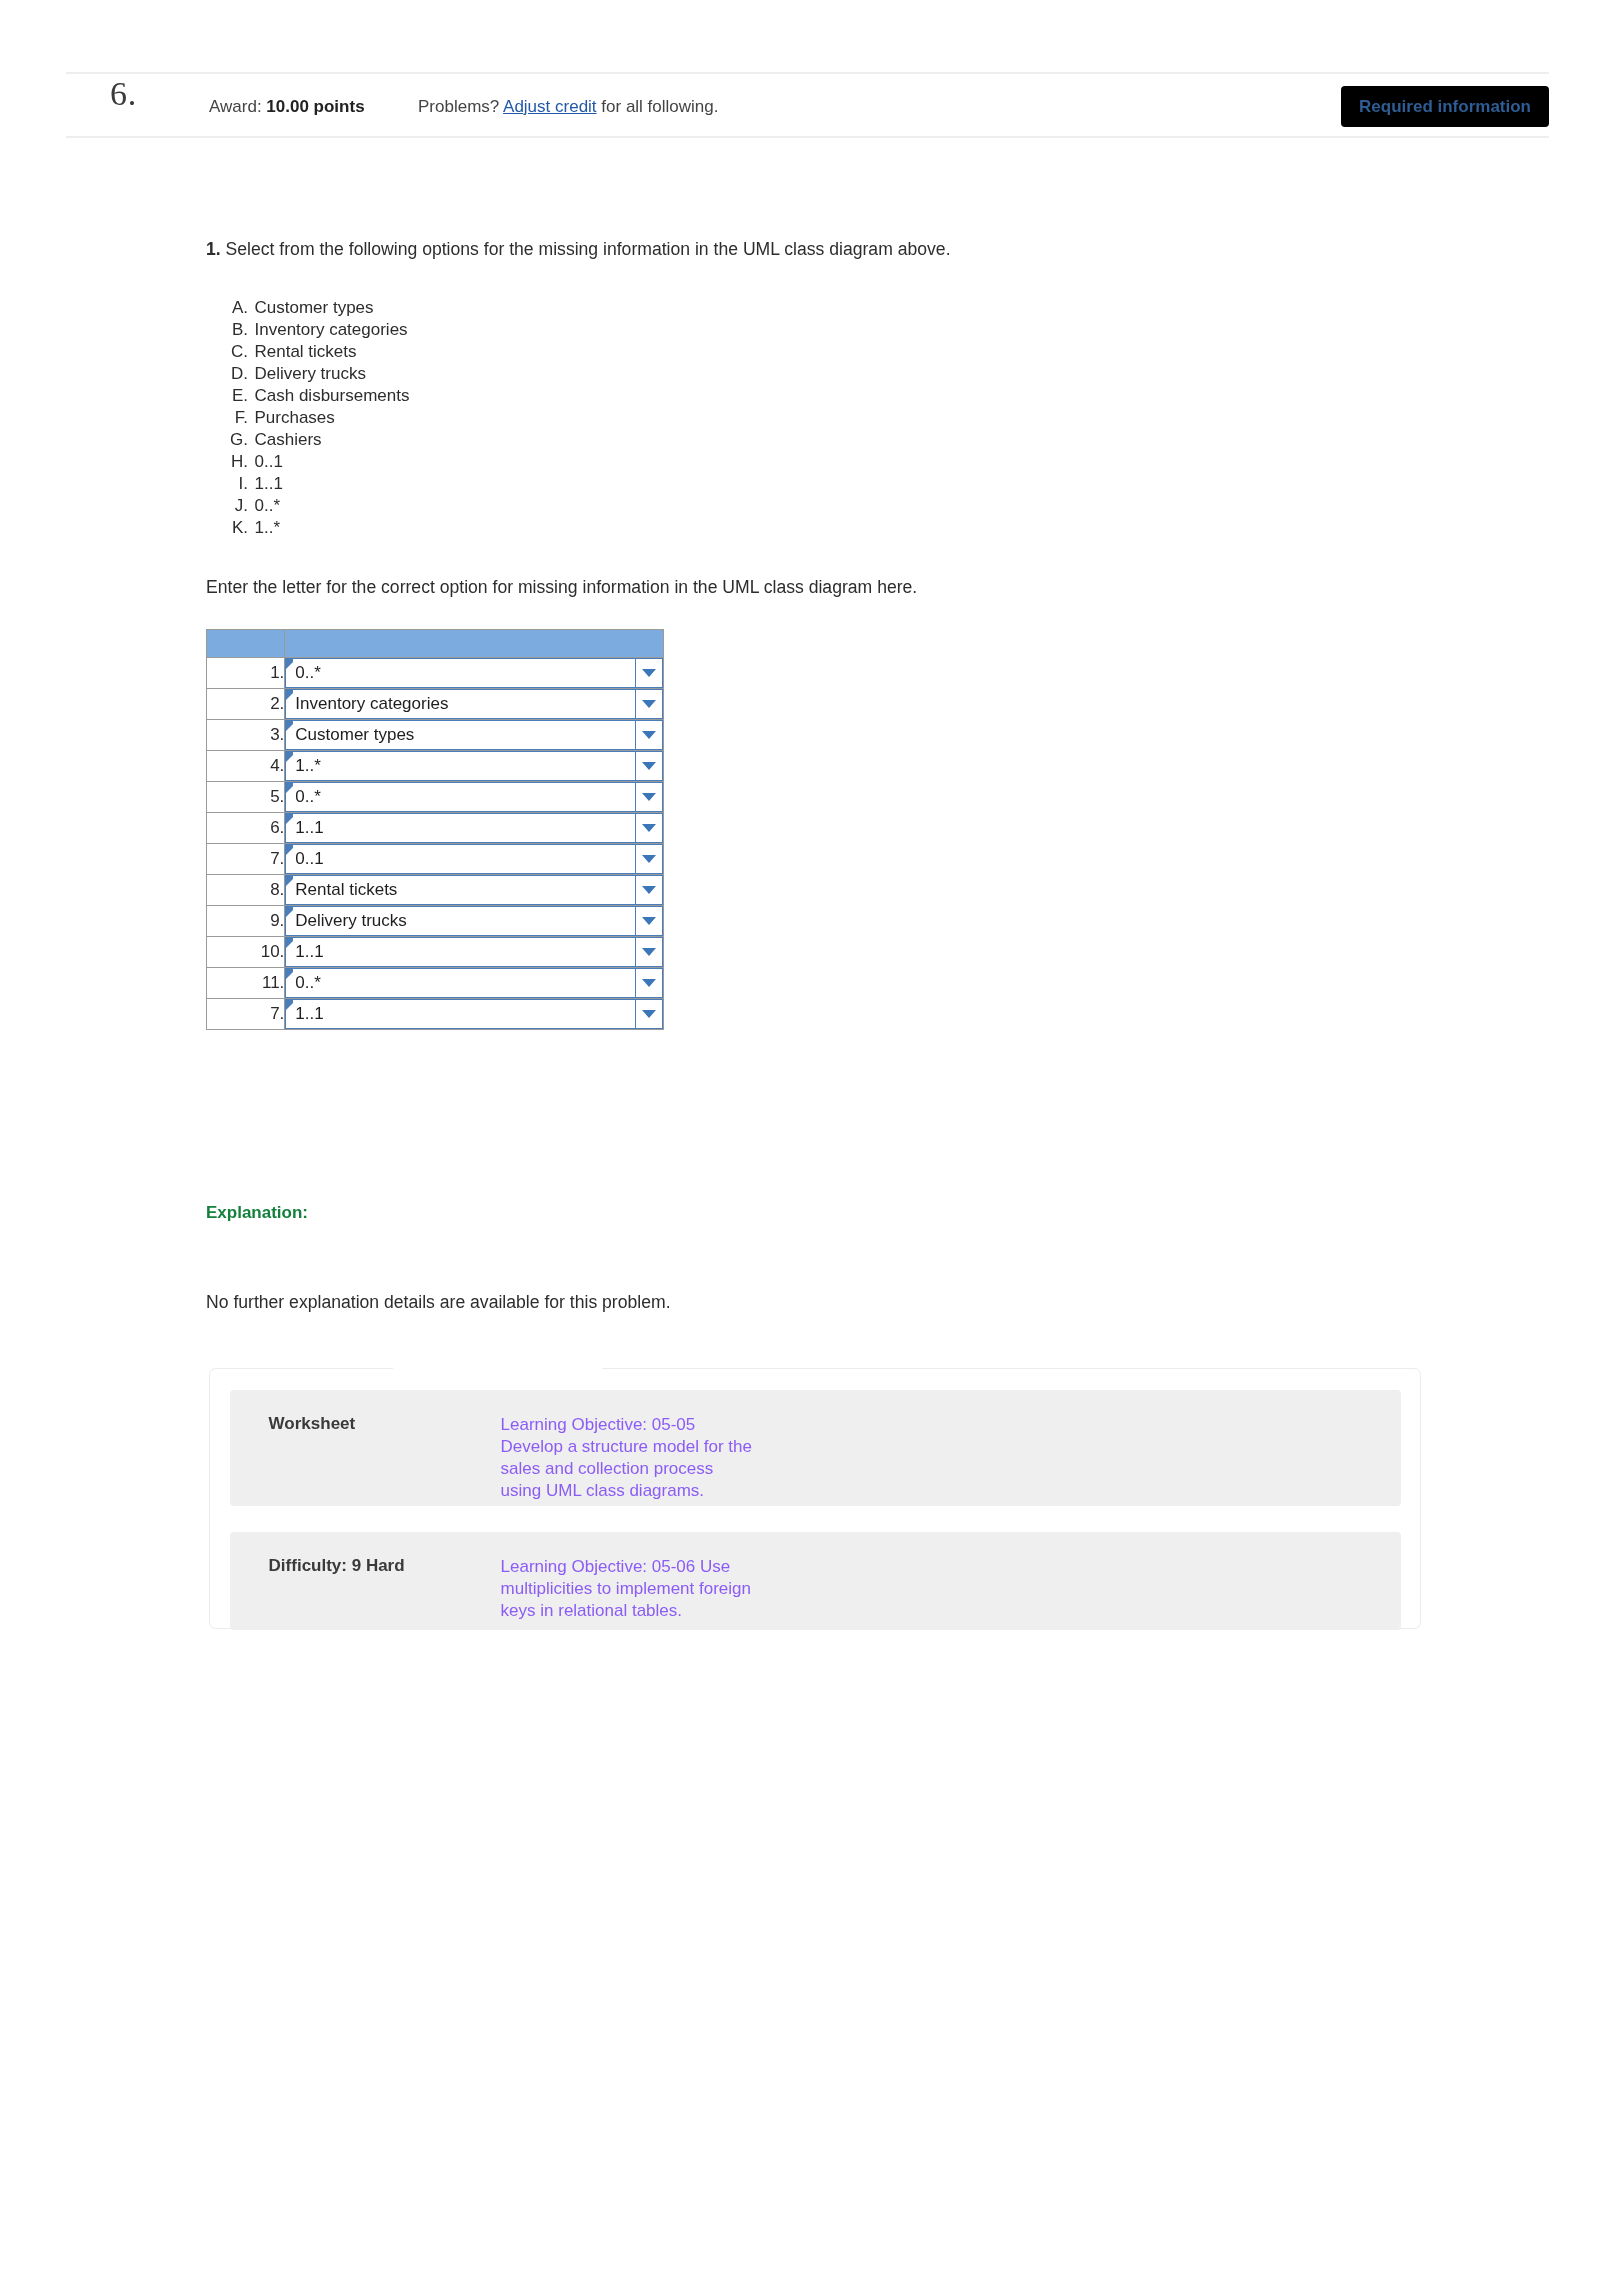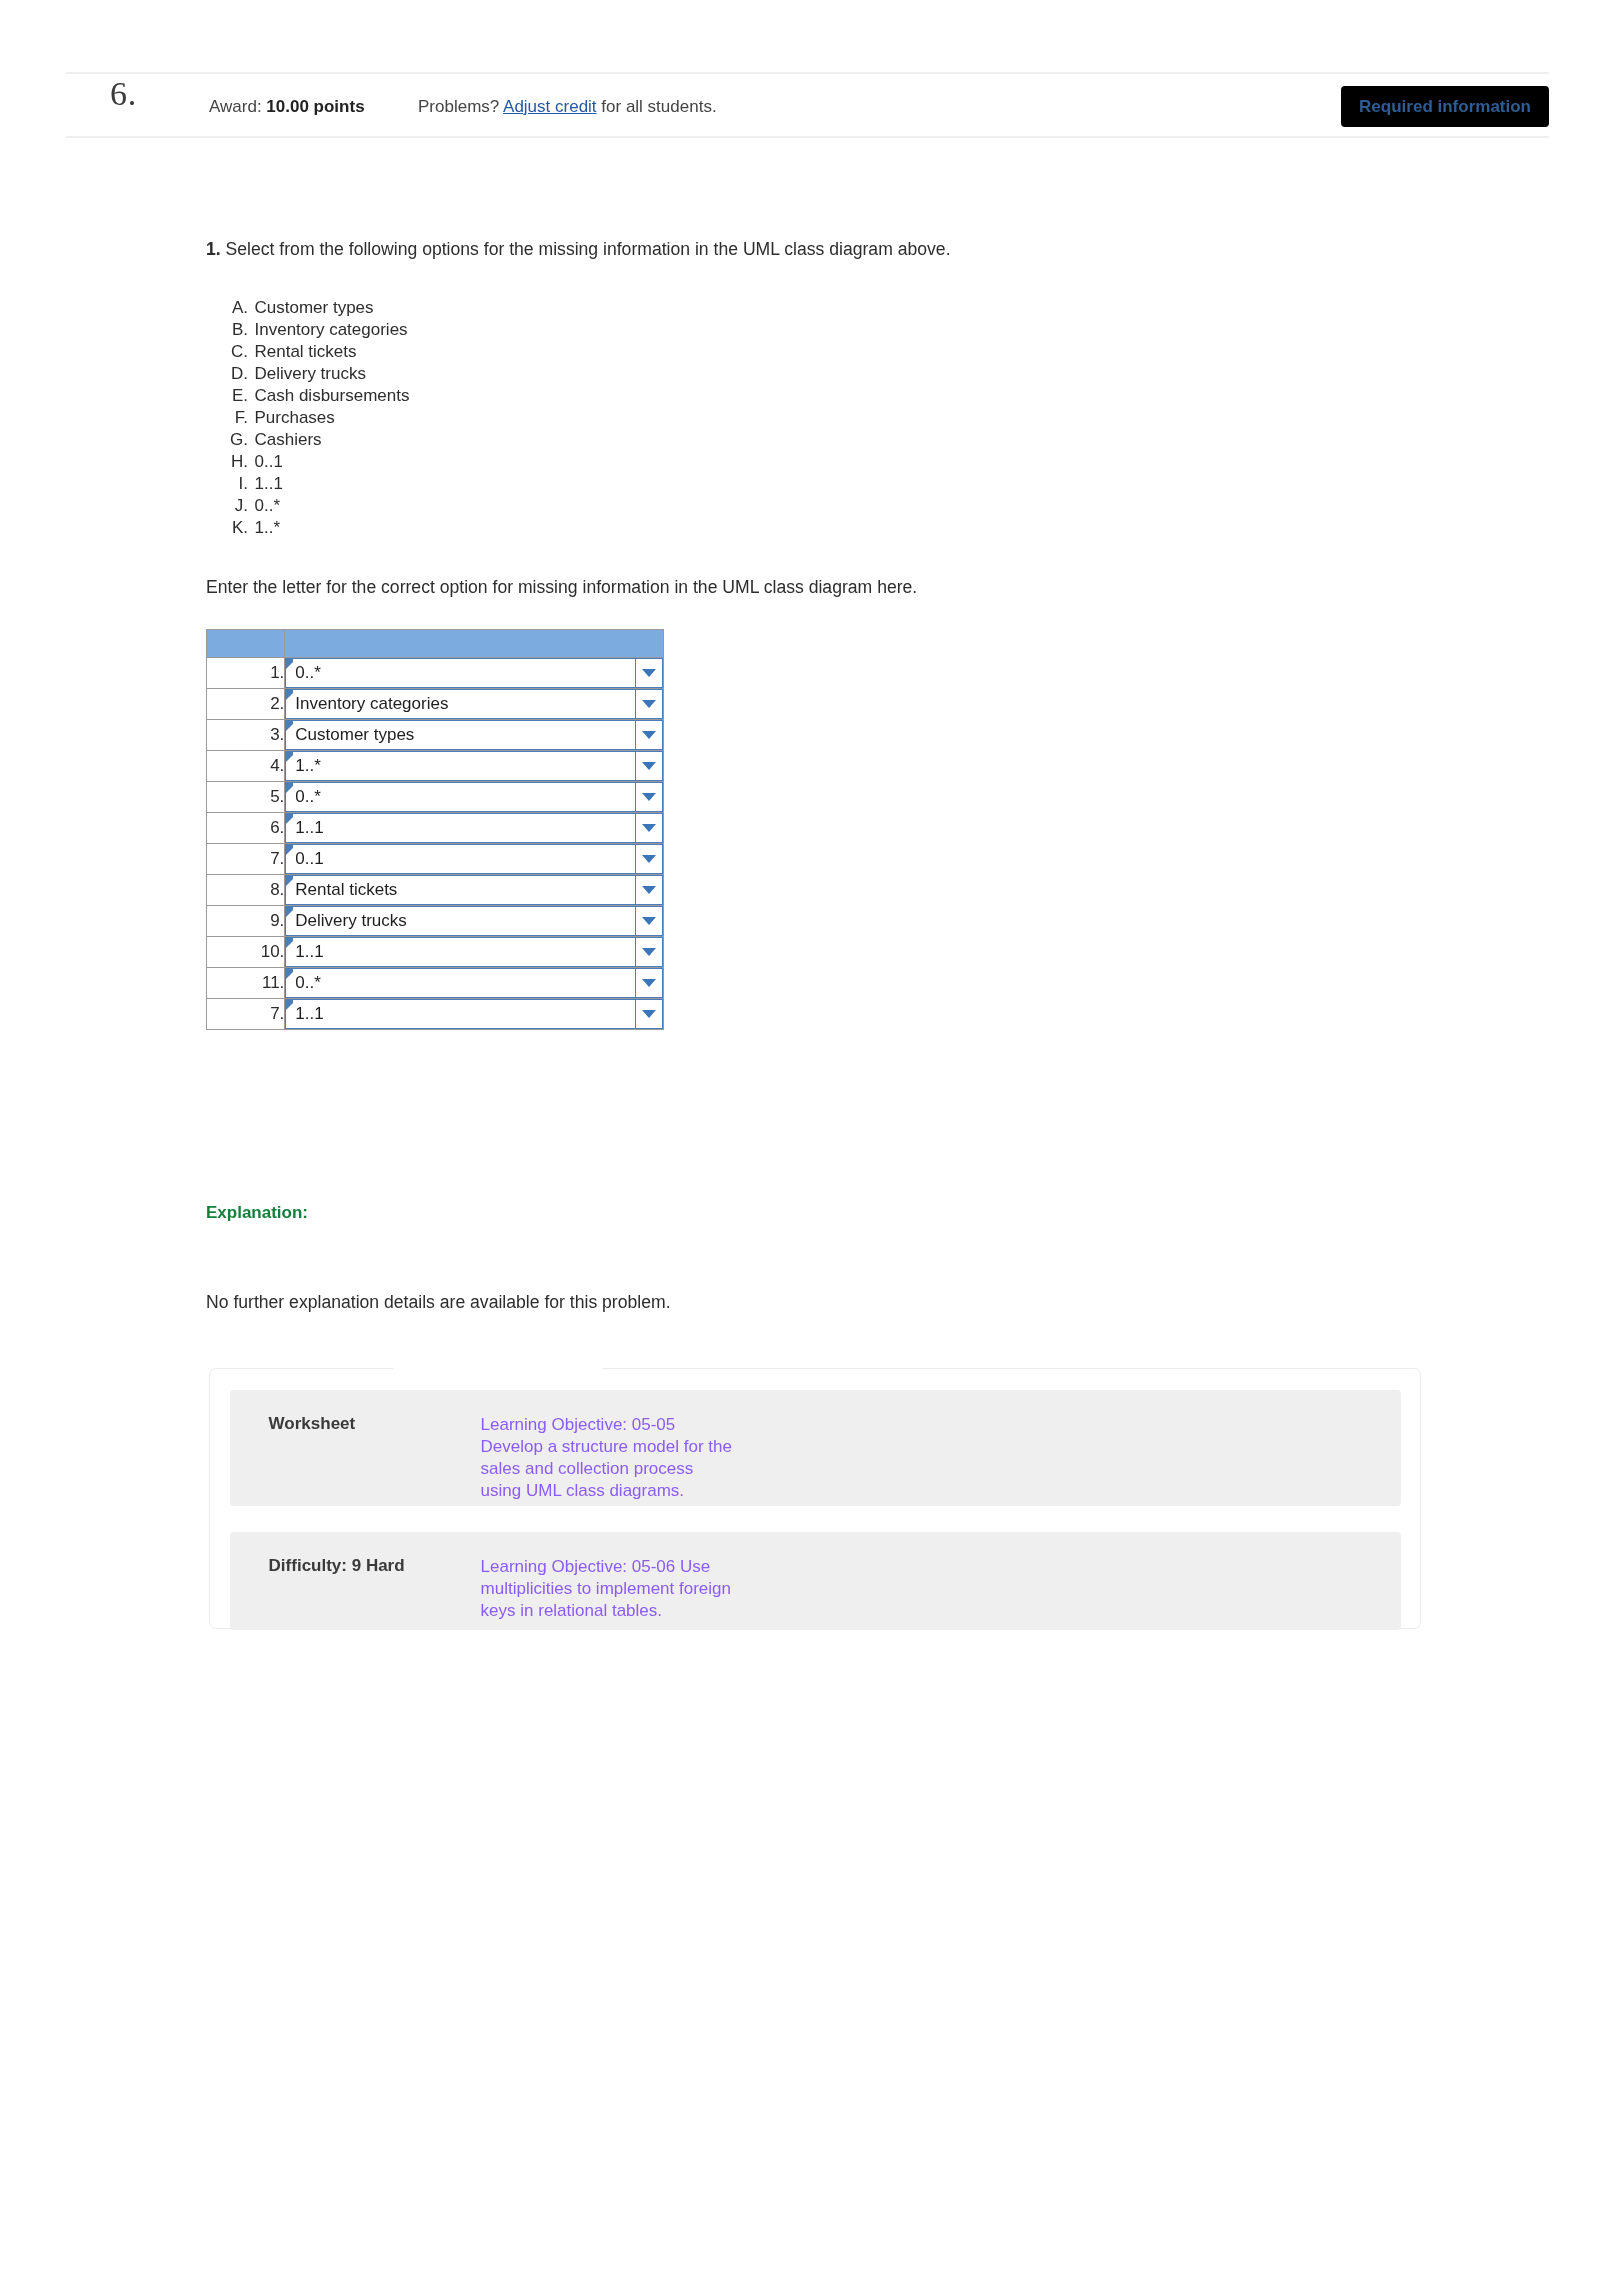--- a/index.html
+++ b/index.html
@@ -264,20 +264,21 @@
 
   .meta-row {
     position: absolute;
     left: 19.6px;
     width: 1171px;
     background: #efefef;
     border-radius: 3.9px;
     display: flex;
     box-sizing: border-box;
     padding: 23.5px 0 23.5px 0;
+    gap: 20px;
   }
   .meta-row.r1 { top: 21px; height: 116px; }
   .meta-row.r2 { top: 163px; height: 98px; }
 
   .meta-label {
     flex: 0 0 251px;
     padding-left: 39px;
     font-size: 17px;
     font-weight: bold;
     color: #3a3a3a;
@@ -298,21 +299,21 @@
 <div class="page">
 
   <div class="hrule top"></div>
   <div class="hrule bottom"></div>
 
   <div class="qheader">
     <div class="qnum">6.</div>
 
     <div class="award"><span>Award: </span><b>10.00 points</b></div>
 
-    <div class="problems"><span>Problems? </span><a href="#">Adjust credit</a><span> for all students.</span></div>
+    <div class="problems"><span>Problems? </span><a href="#">Adjust credit</a><span> for all following.</span></div>
 
     <div class="req-badge">Required information</div>
   </div>
 
   <div class="content">
 
     <div class="q-line"><b>1.</b><span> Select from the following options for the missing information in the UML class diagram above.</span></div>
 
     <div class="options">
       <div class="opt-row">

